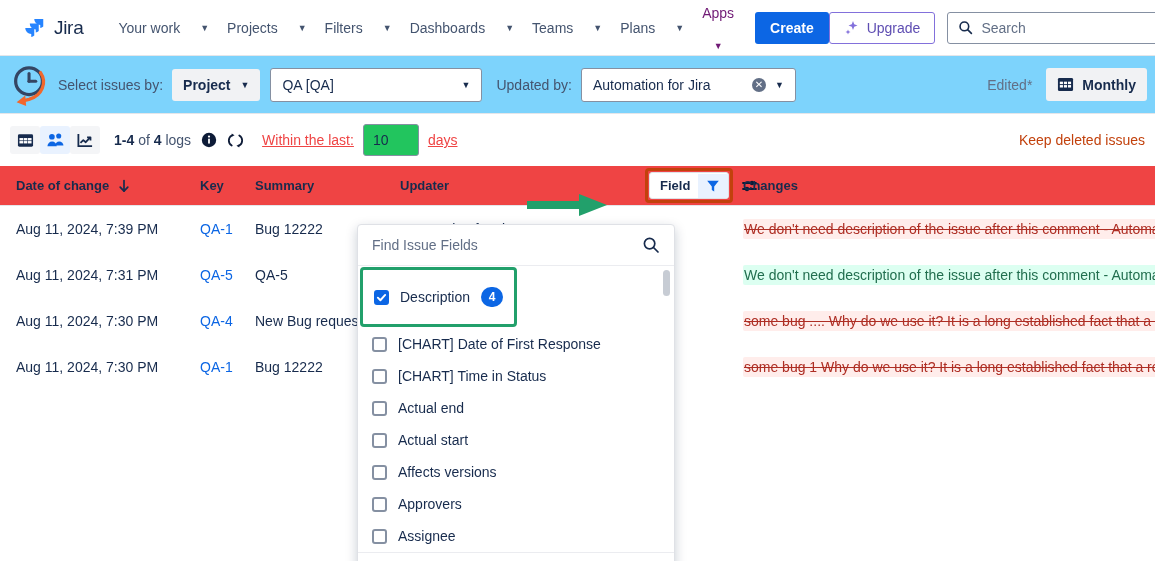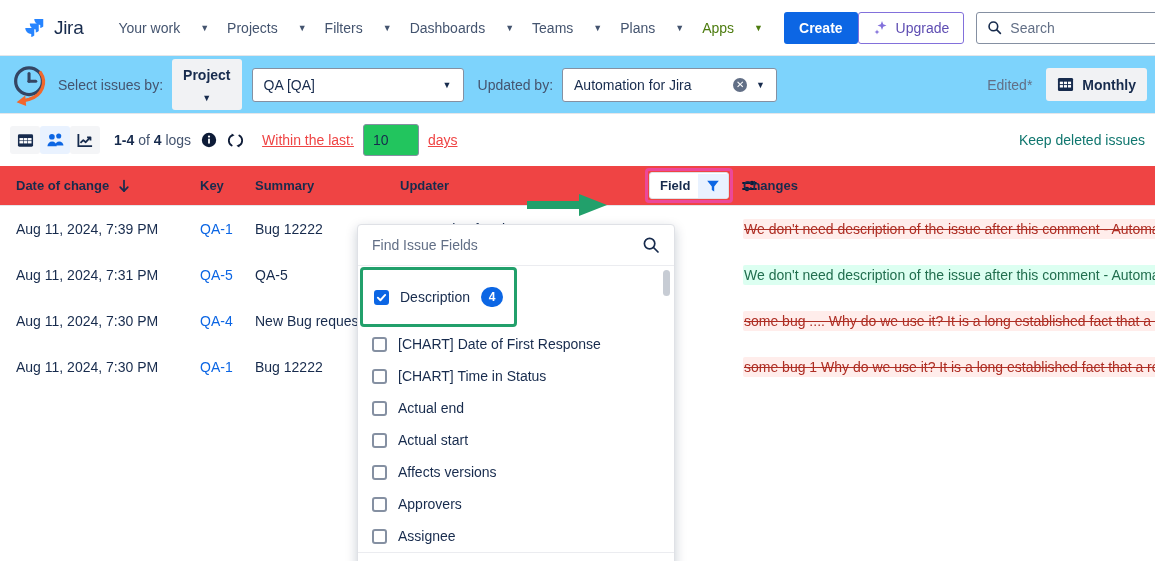--- a/index.html
+++ b/index.html
@@ -29,21 +29,21 @@
   .brand { display: flex; align-items: center; gap: 7px; margin-right: 26px; cursor: pointer; }
   .brand-logo { width: 24px; height: 24px; }
   .brand-name { font-size: 19px; color: #172b4d; letter-spacing: -0.3px; font-weight: 400; }
   .navitems { display: flex; align-items: center; gap: 0px; }
   .navitem {
     display: flex; align-items: center; gap: 20px;
     font-size: 14px; color: #44546f; padding: 6px 9px;
     border-radius: 3px; cursor: pointer; position: relative;
     white-space: nowrap;
   }
-  .navitem.active { color: #4d7c0f; }
+  .navitem.active { color: #701a75; flex-direction: column; }
   .navitem.active::after {
     content: ""; position: absolute; left: 8px; right: 8px; bottom: -17px;
     height: 3px; background: #0c66e4; border-radius: 2px;
   }
   .caret { font-size: 9px; line-height: 1; transform: translateY(1px); }
   .create-btn {
     background: #0c66e4; color: #fff; font-size: 14px; font-weight: bold;
     border: none; border-radius: 3px; padding: 8px 15px; margin-left: 12px;
     cursor: pointer;
   }
@@ -67,21 +67,20 @@
     padding: 0 8px; border-bottom: 1px solid #e4e6ea;
     background: #7dd3fc; position: relative;
   }
   .clock-icon { width: 44px; height: 44px; margin-right: 6px; flex: 0 0 auto; }
   .fb-label { font-size: 14px; color: #44546f; margin-right: 9px; white-space: nowrap; }
   .pill-select {
     display: flex; align-items: center; gap: 10px;
     background: #f1f2f4; border: none; border-radius: 3px;
     padding: 8px 11px; font-size: 14px; font-weight: bold; color: #172b4d;
     cursor: pointer;
-    flex-direction: column;
   }
   .box-select {
     display: flex; align-items: center; justify-content: space-between;
     border: 1.5px solid #8590a2; border-radius: 3px;
     padding: 8px 11px; font-size: 14px; color: #172b4d;
     background: #fff; cursor: pointer;
   }
   .sel-qa { width: 212px; margin-left: 10px; }
   .sel-upd { width: 215px; }
   .clear-x {
@@ -111,21 +110,21 @@
   .vt-btn.active { background: #e9f2ff; }
   .logcount { font-size: 14px; color: #44546f; margin-right: 10px; white-space: nowrap; }
   .logcount b { color: #172b4d; }
   .ic-btn { cursor: pointer; display: flex; align-items: center; margin-right: 10px; }
   .within { font-size: 14px; color: #ef4444; margin-left: 8px; white-space: nowrap; text-decoration: underline; }
   .days-input {
     width: 56px; margin: 0 9px; padding: 7px 9px; font-size: 14px;
     border: 1.5px solid #8590a2; border-radius: 3px; color: #172b4d;
     font-family: "Liberation Sans", sans-serif; background: #22c55e;
   }
-  .keep-deleted { margin-left: auto; font-size: 14px; color: #0f766e; white-space: nowrap; }
+  .keep-deleted { margin-left: auto; font-size: 14px; color: #c2410c; white-space: nowrap; }
 
   
   .tbl { width: 100%; position: relative; }
   .thead {
     display: flex; align-items: center; height: 40px;
     background: #ef4444; font-size: 13px; font-weight: bold; color: #172b4d;
     border-bottom: 1px solid #e4e6ea;
   }
   .trow {
     display: flex; align-items: center; height: 46px;
@@ -140,21 +139,21 @@
   .keylink { color: #0c66e4; cursor: pointer; }
   .chg-text {
     display: inline-block; font-size: 14px; white-space: nowrap;
     padding: 2px 1px; border-radius: 2px;
   }
   .chg-removed { color: #ae2e24; background: #ffedeb; text-decoration: line-through; }
   .chg-added   { color: #216e4e; background: #dcfff1; }
 
   
   .field-hl {
-    border: 3px solid #ec4899; border-radius: 4px; padding: 1px;
+    border: 3px solid #c2410c; border-radius: 4px; padding: 1px;
     display: inline-flex; align-items: center;
   }
   .field-btn {
     display: flex; align-items: center; background: #fff;
     border: 1px solid #dfe1e6; border-radius: 3px; overflow: hidden; cursor: pointer;
   }
   .field-btn .lbl { font-size: 13px; font-weight: bold; color: #172b4d; padding: 5px 8px 5px 10px; }
   .field-btn .funnel { background: #e9f2ff; padding: 5px 8px; display:flex; align-items:center; }
   .sliders-btn { margin-left: 8px; cursor: pointer; display: flex; align-items: center; }
 

